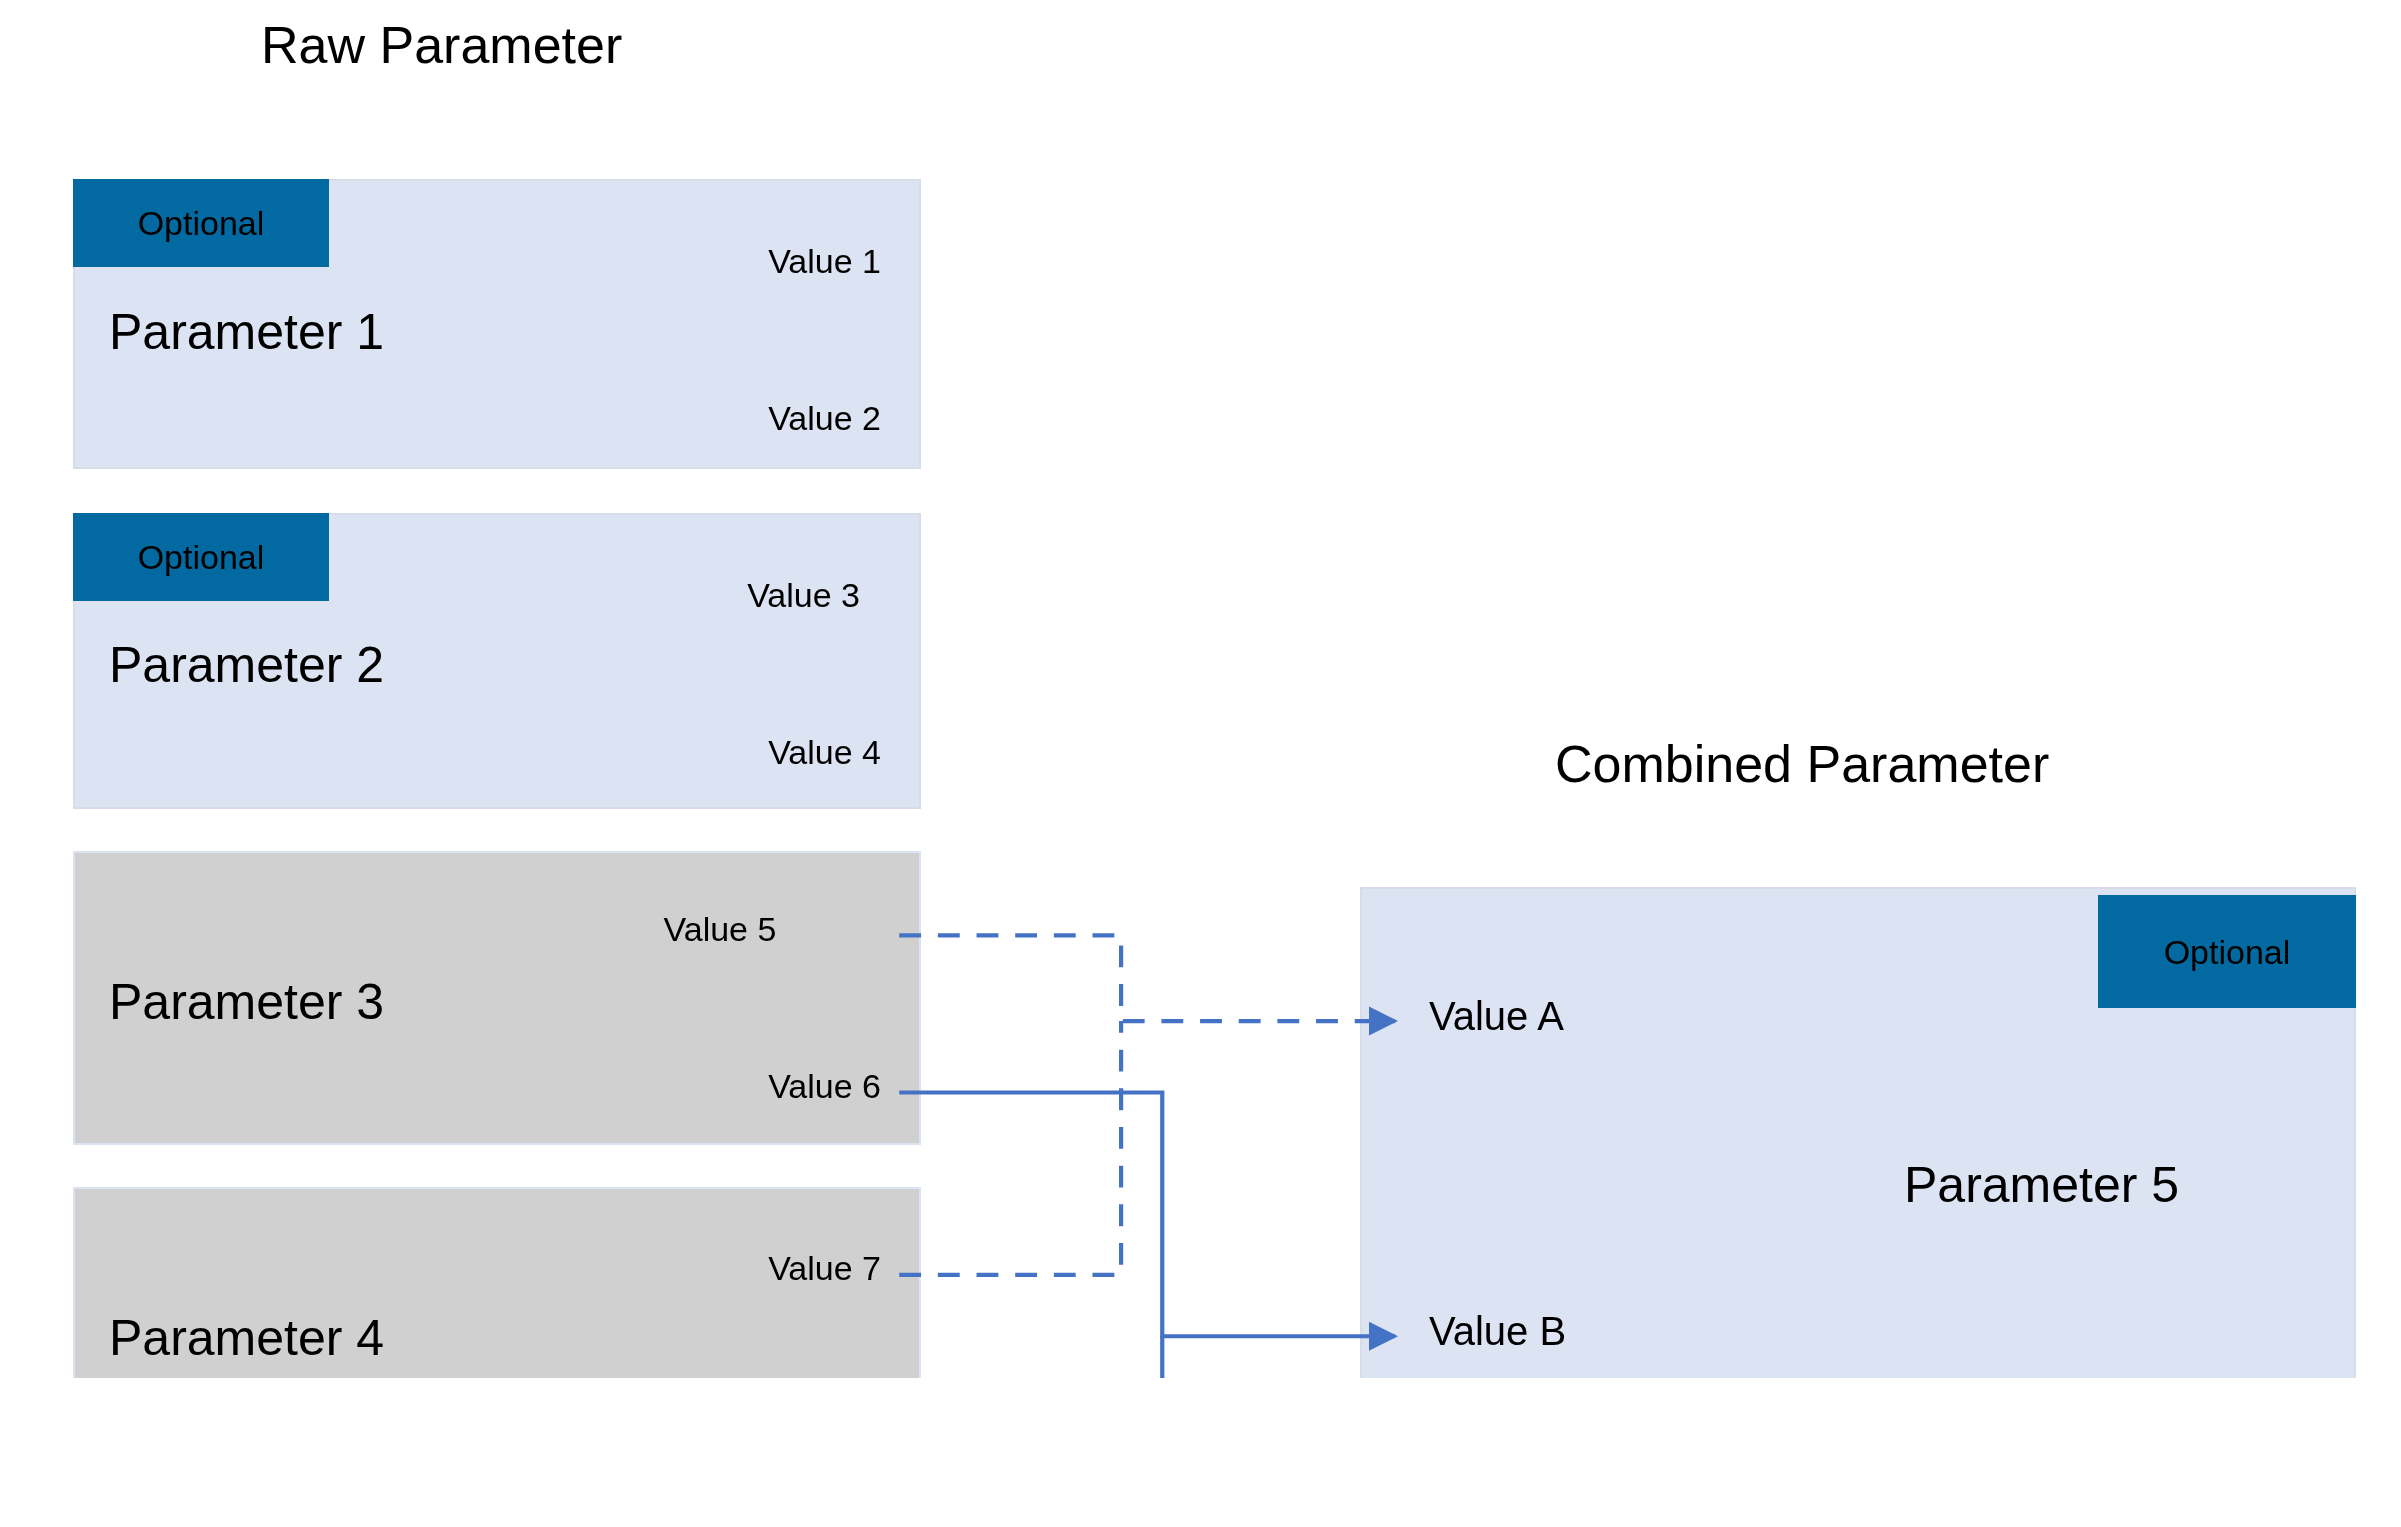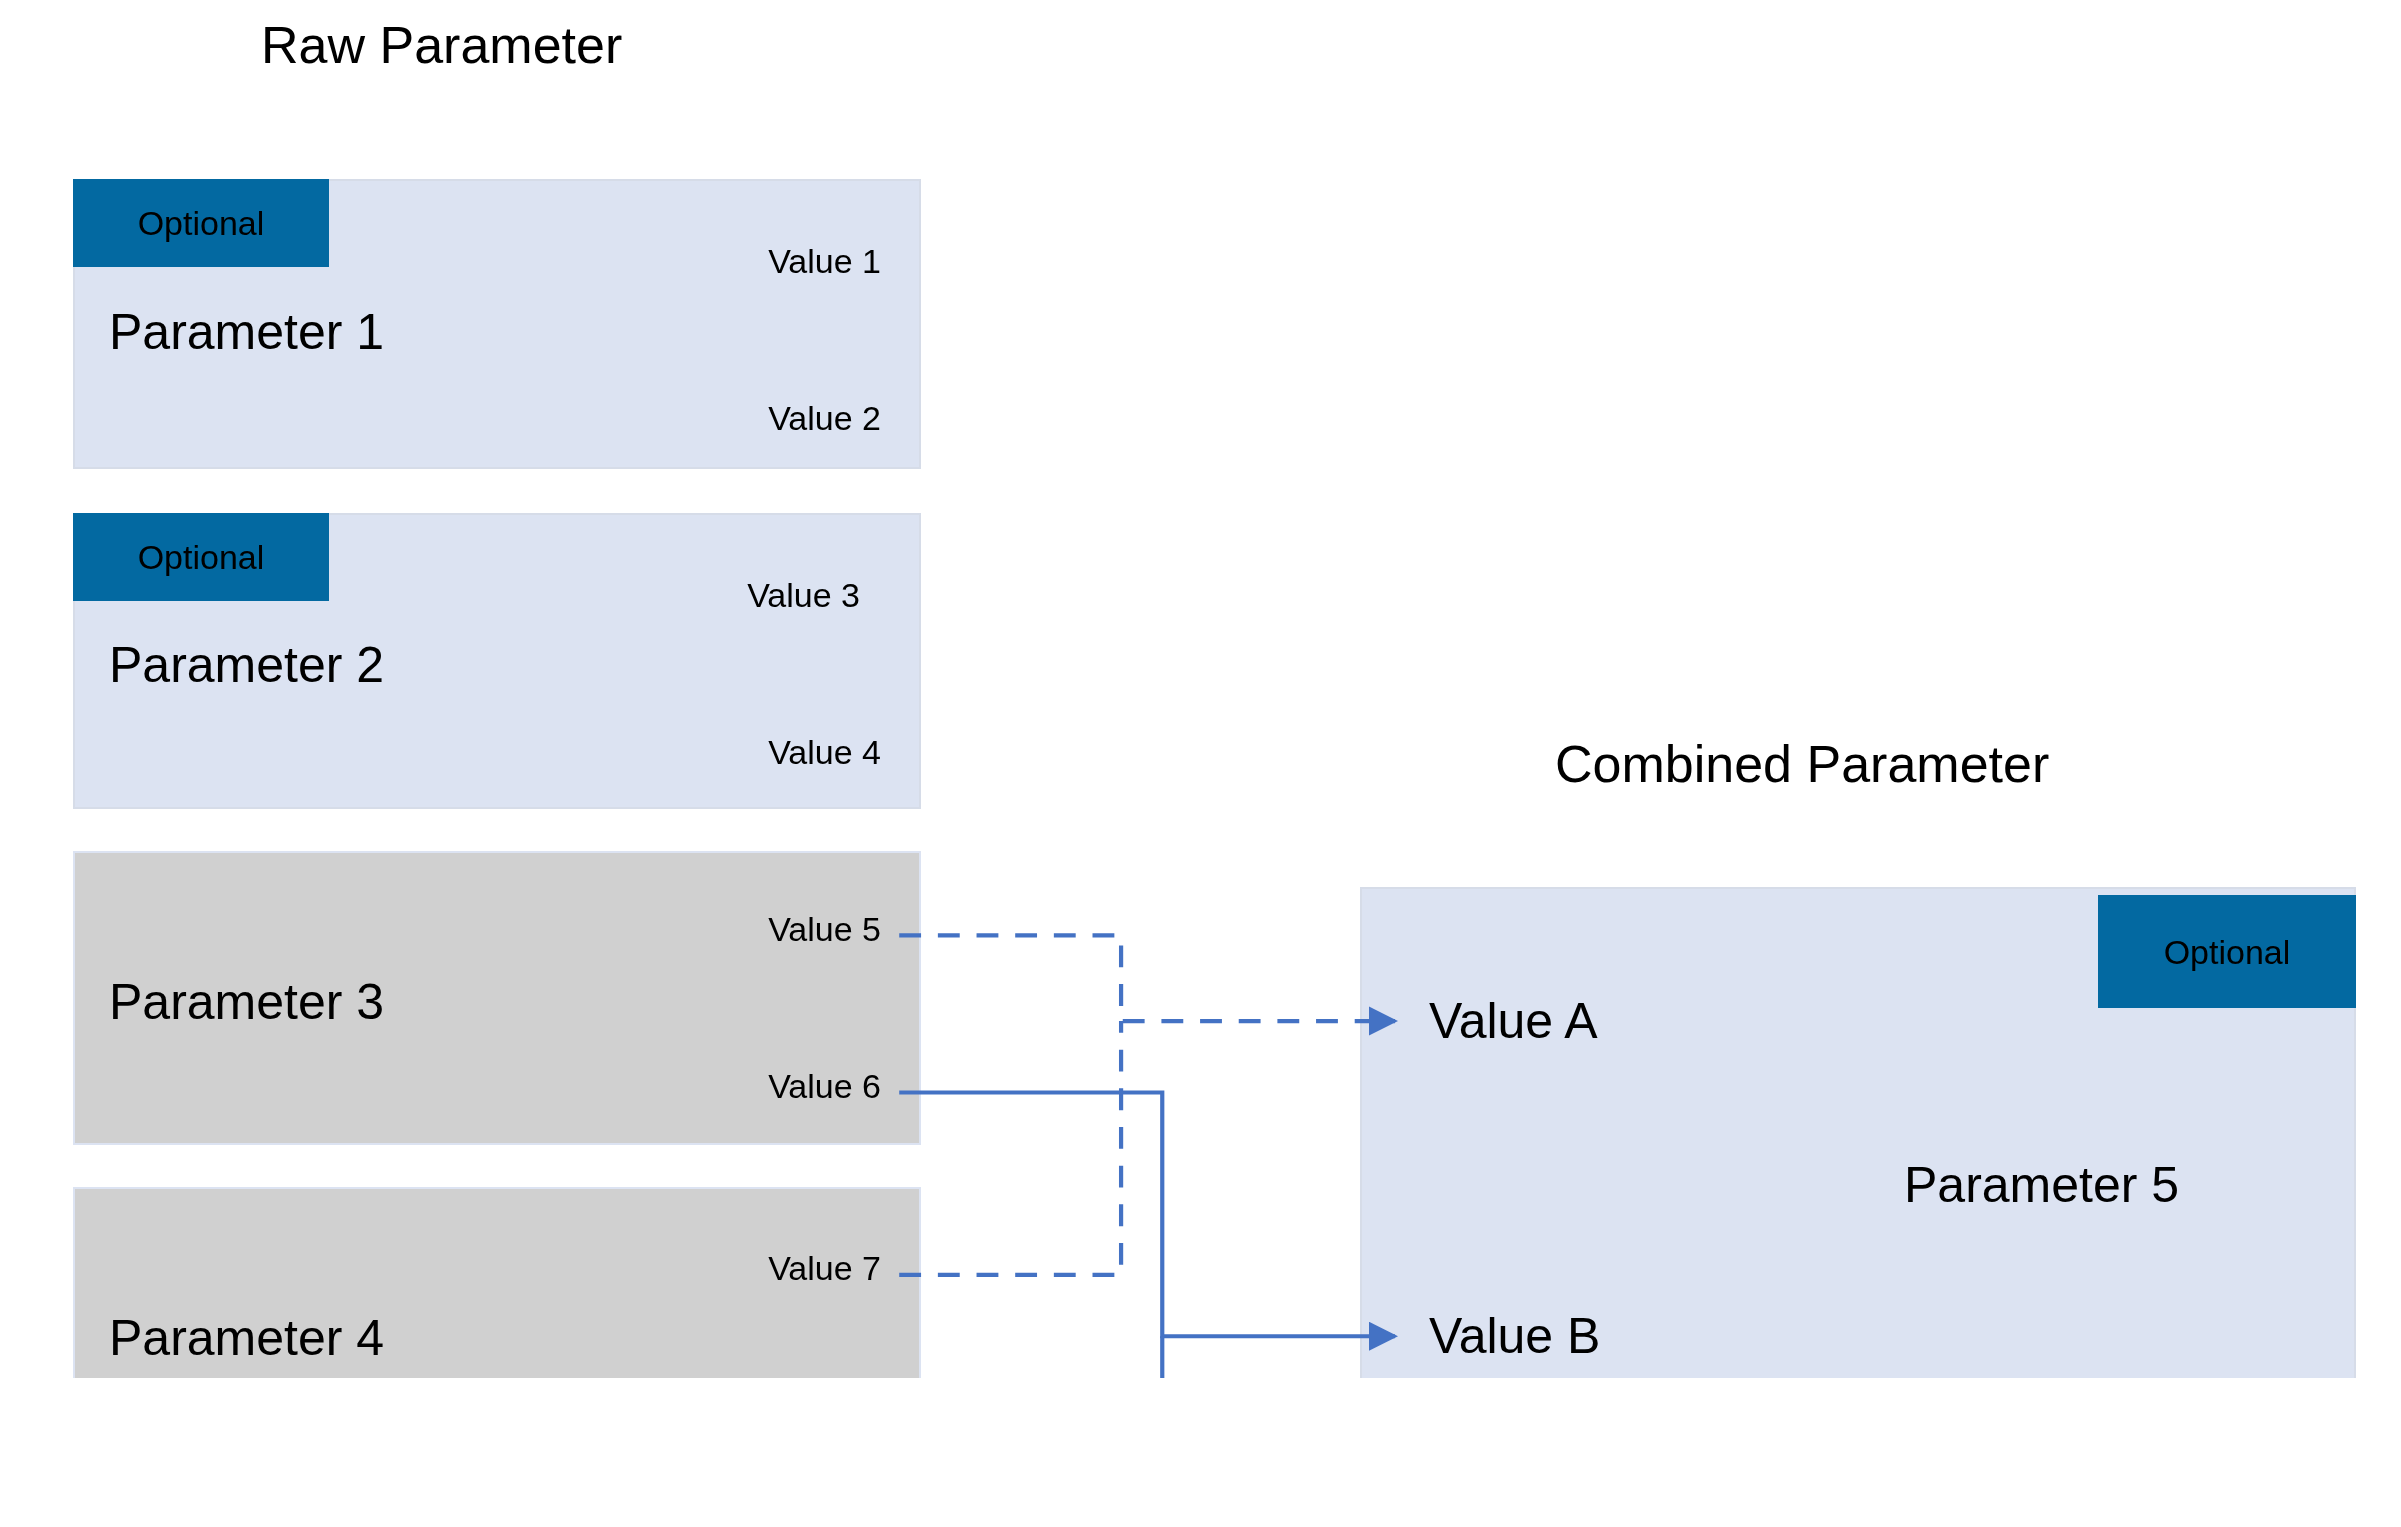--- a/index.html
+++ b/index.html
@@ -99,29 +99,29 @@
     line-height: 1;
     white-space: nowrap;
     color: #000000;
     text-align: right;
     width: 252px;
   }
   #val-1 { left: 629px; top: 244px;  }
   #val-2 { left: 629px; top: 401px;  }
   #val-3 { left: 608px; top: 578px;  }
   #val-4 { left: 629px; top: 735px;  }
-  #val-5 { left: 629px; top: 912px; }
+  #val-5 { left: 594px; top: 912px; text-align: center; }
   #val-6 { left: 629px; top: 1069px; }
   #val-7 { left: 629px; top: 1251px; }
   #val-8 { left: 629px; top: 1408px; }
 
   
   .combined-value {
     position: absolute;
-    font-size: 50px;
+    font-size: 40px;
     line-height: 1;
     white-space: nowrap;
     color: #000000;
   }
   #val-a { left: 1429px; top: 996px; }
   #val-b { left: 1429px; top: 1311px; }
 
   
   #connectors {
     position: absolute;

